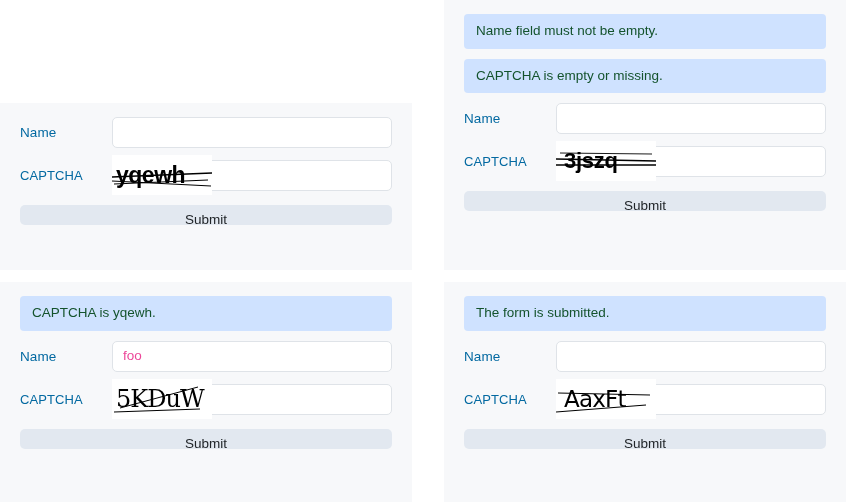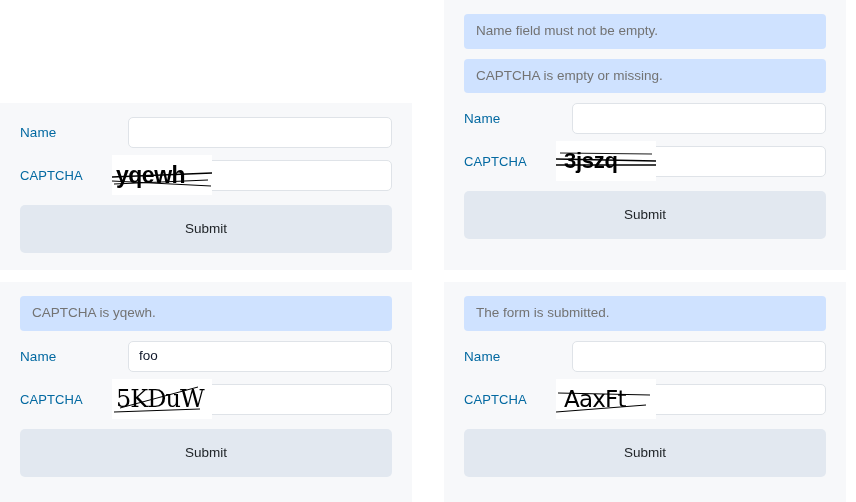--- a/index.html
+++ b/index.html
@@ -27,21 +27,21 @@
     padding:14px 20px 16px 20px;
   }
   .cell.tl .panel{top:103px;bottom:0;}
   .cell.tr .panel{top:0px;bottom:0px;left:16px;right:10px;}
   .cell.bl .panel{top:12px;bottom:0px;left:0;right:16px;}
   .cell.br .panel{top:12px;bottom:0px;left:16px;right:10px;}
 
   
   .alert{
     background:#cfe2ff;
-    color:#737373;
+    color:#14532d;
     font-size:13.5px;
     line-height:1;
     padding:10px 12px 11px 12px;
     border-radius:4px;
     margin-bottom:10px;
     box-sizing:border-box;
   }
 
   
   .row{
@@ -60,26 +60,25 @@
   }
   .lbl.small{font-size:13px;}
   .field{
     flex:1 1 auto;
     height:31px;
     background:#ffffff;
     border:1px solid #dfe3e8;
     border-radius:5px;
     box-sizing:border-box;
     font-size:13.5px;
-    color:#0f172a;
+    color:#ec4899;
     padding:0 10px;
     display:flex;
     align-items:center;
     line-height:1;
-    margin-left:16px;
   }
   .field .val{pointer-events:none;}
 
   
   .cap-wrap{
     flex:1 1 auto;
     position:relative;
     height:31px;
   }
   .cap-input{
@@ -111,21 +110,21 @@
   
   .cap-img.s-bold .txt{font-family:"Liberation Sans", sans-serif;font-weight:700;font-size:23px;letter-spacing:-0.5px;}
   .cap-img.s-bold2 .txt{font-family:"Liberation Sans", sans-serif;font-weight:700;font-size:22px;letter-spacing:-0.3px;left:8px;}
   .cap-img.s-thin .txt{font-family:"DejaVu Serif", serif;font-weight:400;font-size:24px;letter-spacing:-1px;}
   .cap-img.s-outline .txt{font-family:"DejaVu Sans", sans-serif;font-weight:400;font-size:23px;letter-spacing:-0.8px;left:8px;text-align:right;}
 
   
   .submit{
     display:block;
     width:100%;
-    height:48px;
+    height:20px;
     background:#e2e8f0;
     border:none;
     border-radius:5px;
     font-family:"Liberation Sans", sans-serif;
     font-size:13.5px;
     color:#212529;
     cursor:pointer;
     line-height:30px;
     padding:0;
     text-align:center;

